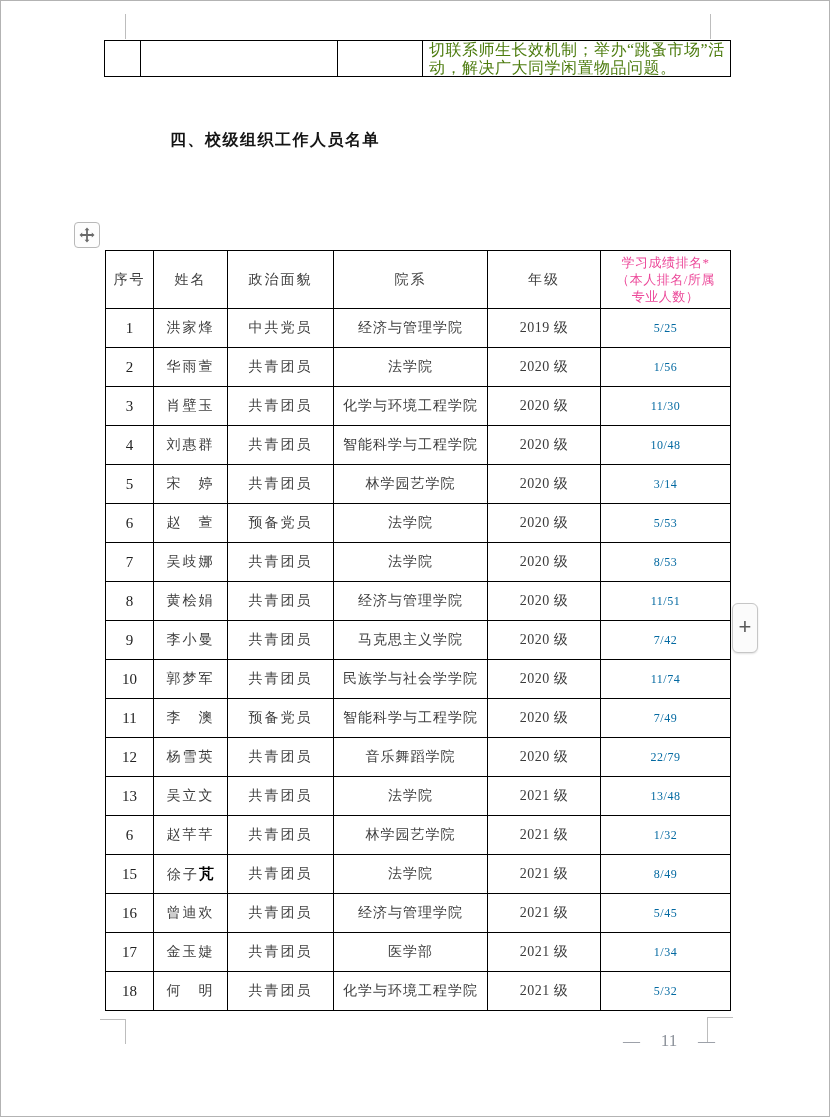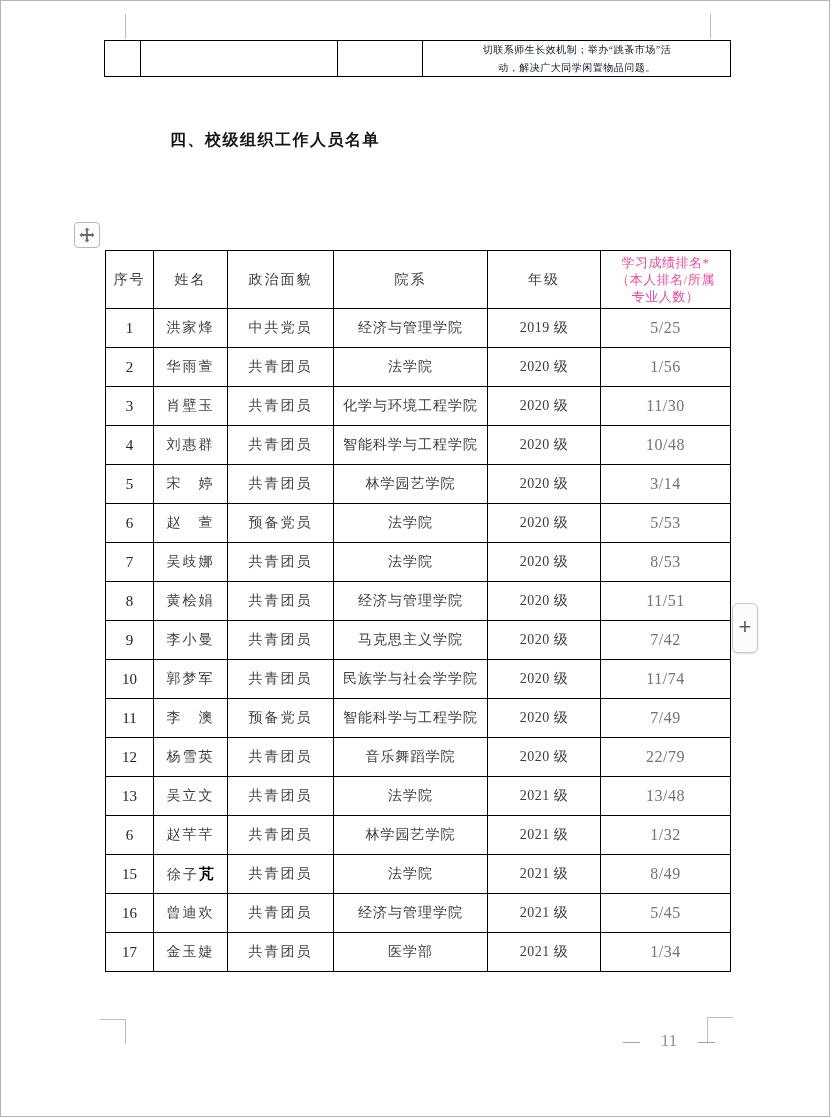--- a/index.html
+++ b/index.html
@@ -10,22 +10,22 @@
   .page-frame{
     position:absolute;left:0;top:0;width:828px;height:1115px;
     border:1px solid #b3b3b3;pointer-events:none;
   }
   
   .cont-table{
     position:absolute;left:104px;top:40px;border-collapse:collapse;table-layout:fixed;
   }
   .cont-table td{border:1px solid #000;padding:0;vertical-align:top;height:30px;}
   .cont-text{
-    font-size:10px;line-height:15.5px;color:#0f172a;
-    padding:1px 5px 1px 6px;text-align:center;letter-spacing:0.5px;
+    font-size:16px;line-height:15.5px;color:#4d7c0f;
+    padding:1px 5px 1px 6px;text-align:left;letter-spacing:0.5px;
   }
   
   .heading{
     position:absolute;left:170px;top:130px;
     font-family:"Liberation Sans", sans-serif;
     font-size:16px;font-weight:700;color:#141414;letter-spacing:1.5px;
   }
   
   .move-handle{
     position:absolute;left:74px;top:222px;width:26px;height:26px;
@@ -38,21 +38,21 @@
     position:absolute;left:105px;top:250px;border-collapse:collapse;table-layout:fixed;
   }
   .roster td{
     border:1px solid #000;padding:0 2px;text-align:center;vertical-align:middle;
     overflow:hidden;
   }
   .roster tr.hdr{height:58px;}
   .roster tr.row{height:39px;}
   .cjk{font-size:14px;color:#3f3f3f;letter-spacing:2px;}
   .num{font-size:15px;color:#222222;letter-spacing:0;}
-  .rank{font-size:16px;color:#737373;letter-spacing:0.5px;}
+  .rank{font-size:12px;color:#0369a1;letter-spacing:0.5px;}
   .grade{font-size:14px;color:#3a3a3a;letter-spacing:0.5px;}
   .rank-hdr-line{font-size:13px;line-height:17px;color:#ec4899;letter-spacing:0.5px;}
   .emph{color:#000;font-weight:bold;letter-spacing:0;font-size:15px;}
   
   .add-btn{
     position:absolute;left:732px;top:603px;width:26px;height:50px;
     background:#fbfbfb;border:1px solid #c6c6c6;border-radius:6px;
     box-shadow:0 1px 2px rgba(0,0,0,0.12);
     display:flex;align-items:center;justify-content:center;box-sizing:border-box;
     cursor:pointer;
@@ -265,20 +265,28 @@
     <td class="rank">5/45</td>
   </tr>
       <tr class="row">
     <td class="num">17</td>
     <td class="cjk">金玉婕</td>
     <td class="cjk">共青团员</td>
     <td class="cjk" style="letter-spacing:1px;">医学部</td>
     <td class="grade">2021 级</td>
     <td class="rank">1/34</td>
   </tr>
+      <tr class="row">
+    <td class="num">18</td>
+    <td class="cjk">何　明</td>
+    <td class="cjk">共青团员</td>
+    <td class="cjk" style="letter-spacing:1px;">化学与环境工程学院</td>
+    <td class="grade">2021 级</td>
+    <td class="rank">5/32</td>
+  </tr>
     </tbody>
 </table>
 
 <div class="add-btn">
   <span class="plus">+</span>
 </div>
 
 <div class="footer">
   <span>—</span>
   <span>11</span>

